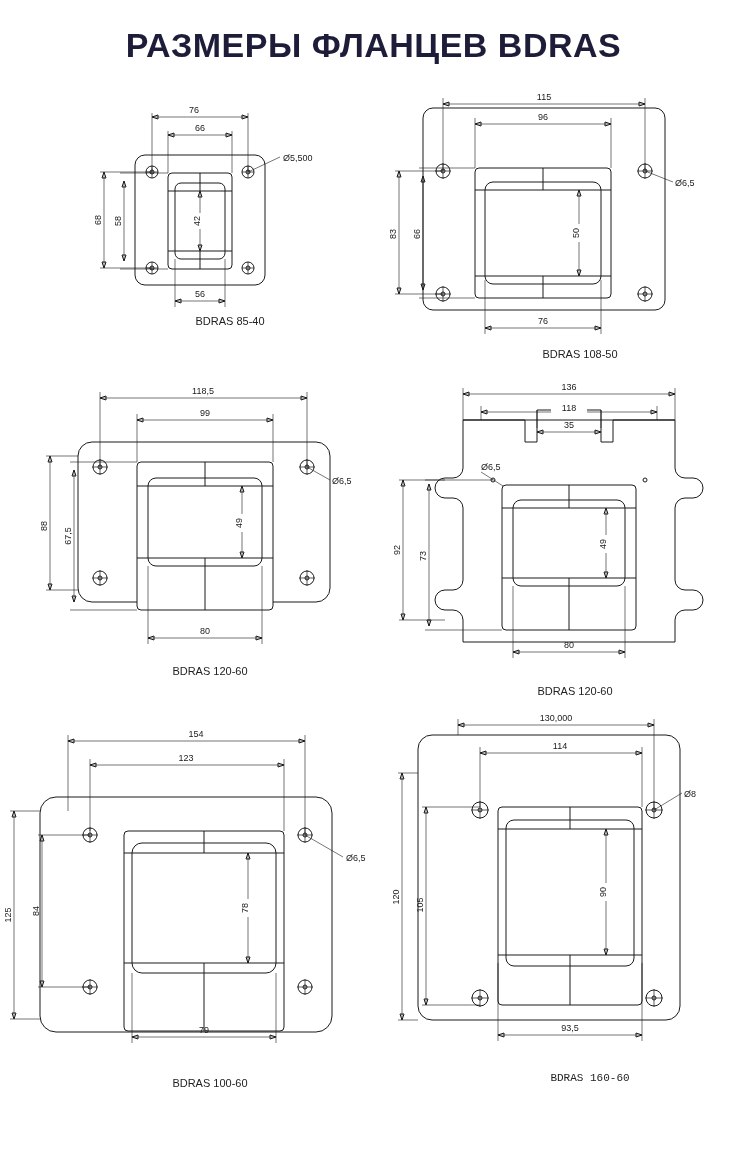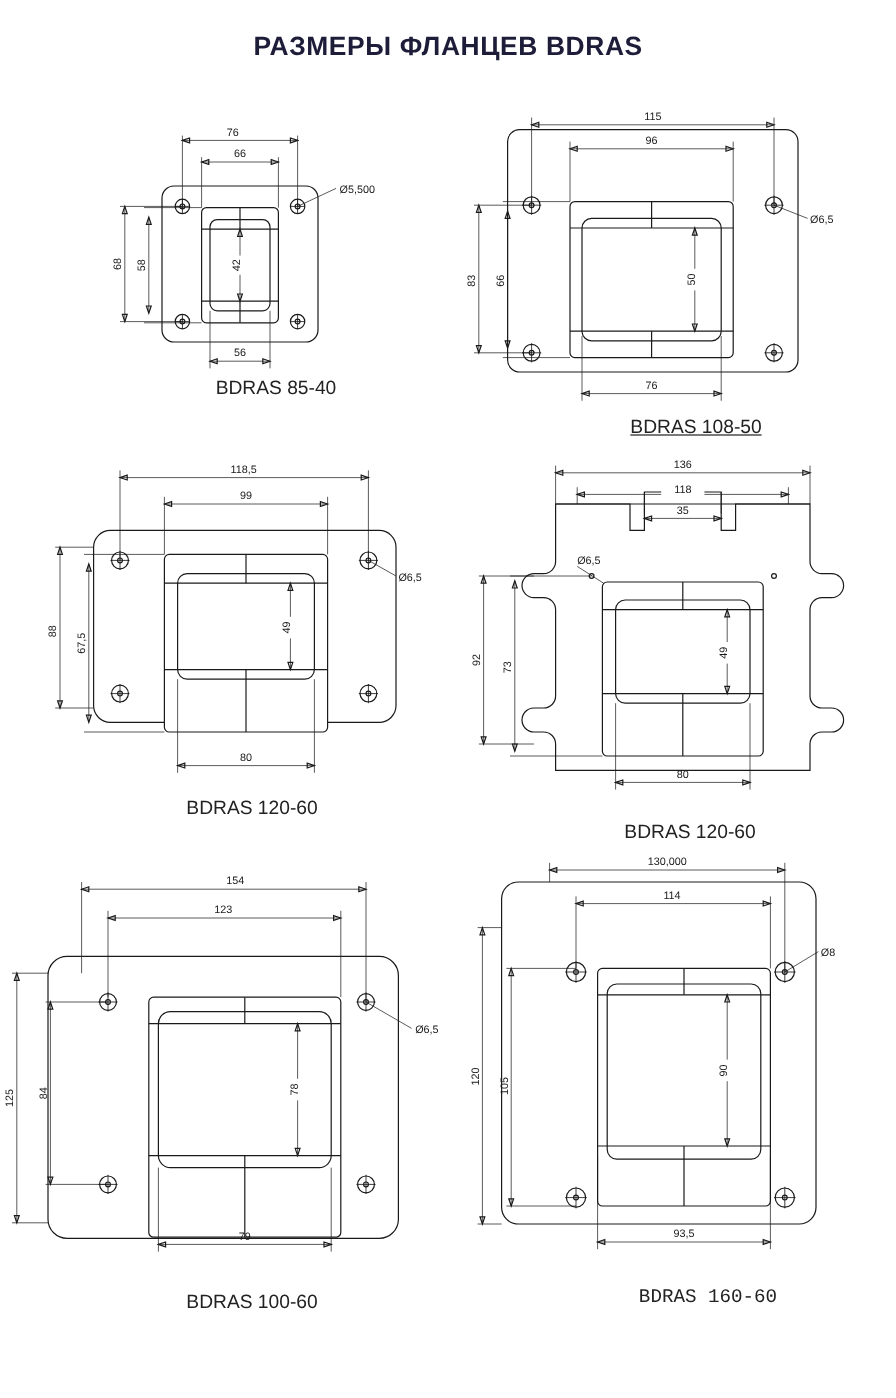--- a/index.html
+++ b/index.html
@@ -8,31 +8,31 @@
     background:#ffffff;
     font-family:"Liberation Sans", sans-serif;
     color:#222222;
     position:relative;
     overflow:hidden;
   }
   .page-title{
     position:absolute;
     top:26px;left:0;width:747px;
     text-align:center;
-    font-size:22px;
+    font-size:34px;
     font-weight:bold;
     letter-spacing:0.5px;
     color:#1d1d3a;
   }
   .fig{
     position:absolute;
   }
   .fig-caption{
     position:absolute;
-    font-size:16px;
+    font-size:11px;
     color:#222;
     text-align:center;
     white-space:nowrap;
   }
   svg{display:block;overflow:visible;}
   .ln{stroke:#1a1a1a;stroke-width:1;fill:none;}
   .ln-thin{stroke:#1a1a1a;stroke-width:0.7;fill:none;}
   .dim{stroke:#1a1a1a;stroke-width:0.6;fill:none;}
   .body-fill{fill:#ffffff;stroke:#1a1a1a;stroke-width:1;}
   .dimtext{
@@ -224,21 +224,21 @@
     <g>
       <line class="dim" x1="100" y1="190" x2="100" y2="244"></line>
       <line class="dim" x1="216" y1="190" x2="216" y2="244"></line>
       <line class="dim" x1="100" y1="238" x2="216" y2="238"></line>
       <path class="ln" d="M100,238 l6,-2 l0,4 z" fill="#1a1a1a"></path>
       <path class="ln" d="M216,238 l-6,-2 l0,4 z" fill="#1a1a1a"></path>
       <text class="dimtext" x="158" y="234" text-anchor="middle">76</text>
     </g>
   </svg>
 </div>
-<div class="fig-caption" style="left:420px;top:348px;width:320px;text-decoration:underline;">BDRAS 108-50</div>
+<div class="fig-caption" style="left:420px;top:348px;width:320px;">BDRAS 108-50</div>
 
 <div class="fig" style="left:30px;top:380px;">
   <svg width="330" height="270" viewBox="0 0 330 270">
     <g>
       <rect class="ln" x="48" y="62" width="252" height="160" rx="14" ry="14"></rect>
     </g>
     <g>
       <circle class="ln" cx="70" cy="87" r="7"></circle>
         <circle class="ln" cx="70" cy="87" r="2"></circle>
       <line class="ln-thin" x1="62" y1="87" x2="78" y2="87"></line>

